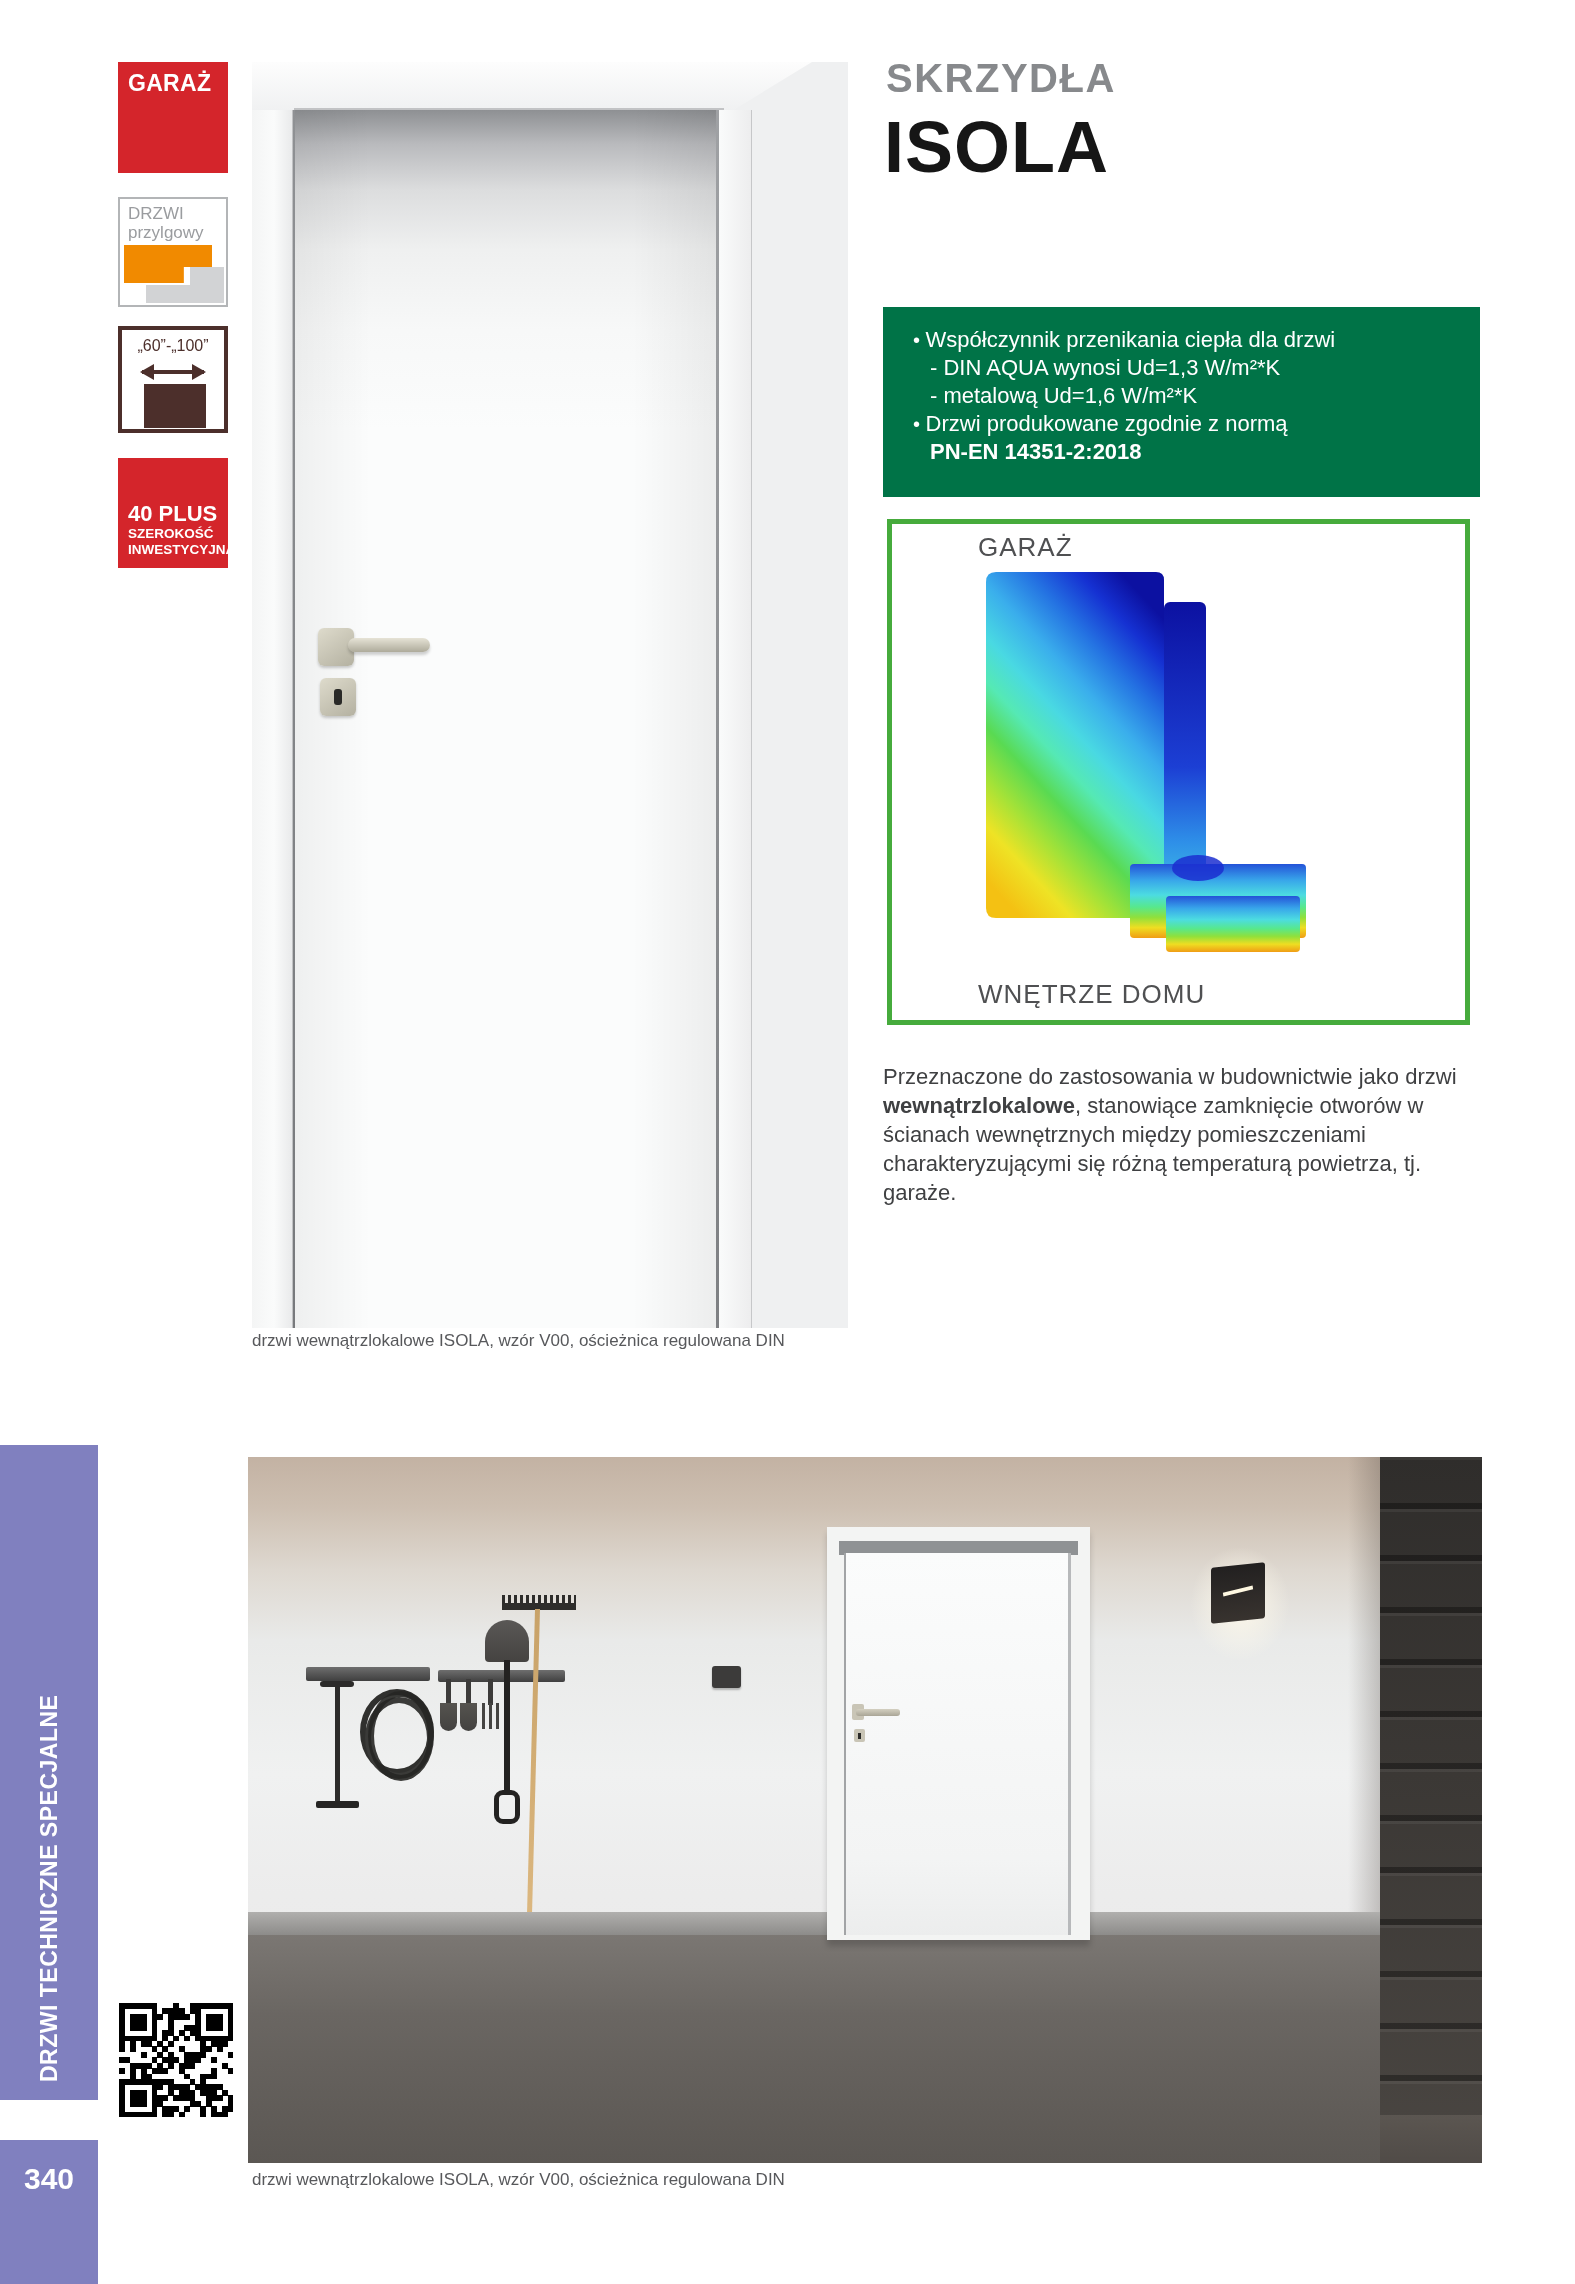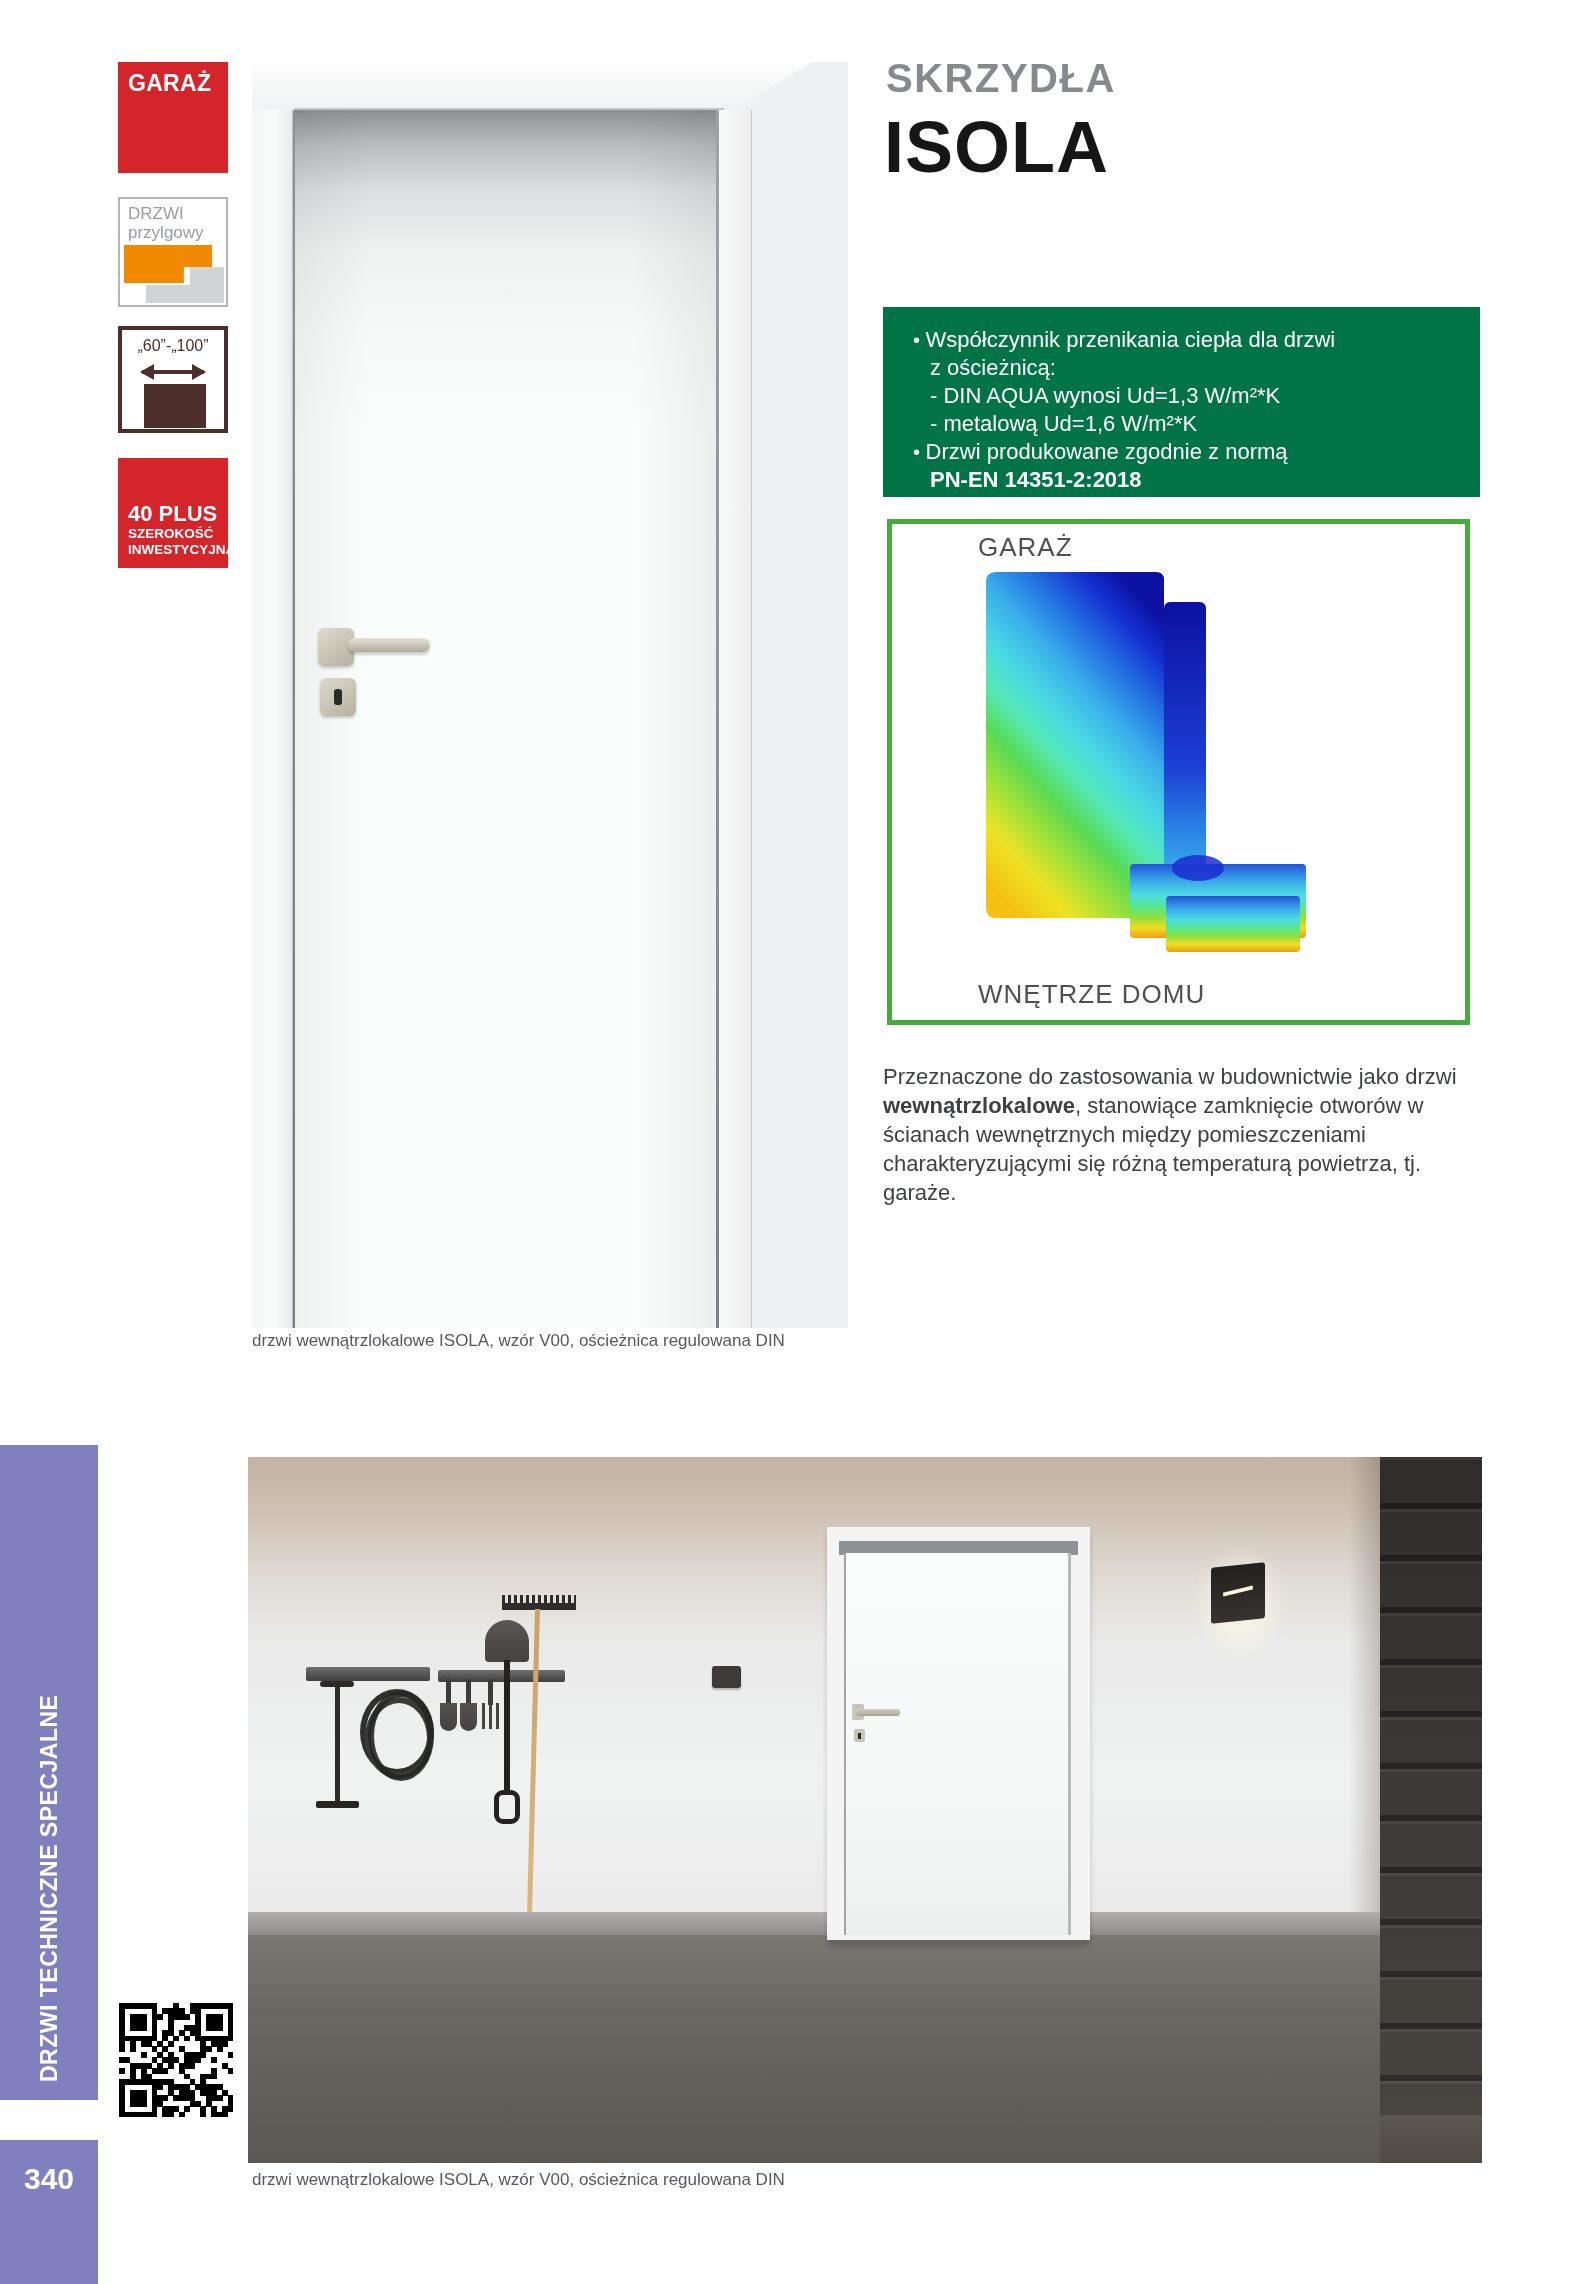--- a/index.html
+++ b/index.html
@@ -197,21 +197,20 @@
     </div>
   </div>
   <div class="caption caption-top">drzwi wewnątrzlokalowe ISOLA, wzór V00, ościeżnica regulowana DIN</div>
 
   <div class="title-cat">SKRZYDŁA</div>
   <div class="title-prod">ISOLA</div>
 
   <div class="info-box">
     <div>
         <div class="info-line has-bullet"><span class="bullet">• </span>Współczynnik przenikania ciepła dla drzwi</div>
-        <div class="info-line indent">z ościeżnicą:</div>
         <div class="info-line indent">- DIN AQUA wynosi Ud=1,3 W/m²*K</div>
         <div class="info-line indent">- metalową Ud=1,6 W/m²*K</div>
         <div class="info-line has-bullet"><span class="bullet">• </span>Drzwi produkowane zgodnie z normą</div>
         <div class="info-line indent bold">PN-EN 14351-2:2018</div>
       </div>
   </div>
 
   <div class="thermal-box">
     <div class="thermal-label thermal-label-top">GARAŻ</div>
     <svg class="thermal-svg" width="346" height="390" viewBox="0 0 346 390" xmlns="http://www.w3.org/2000/svg">

